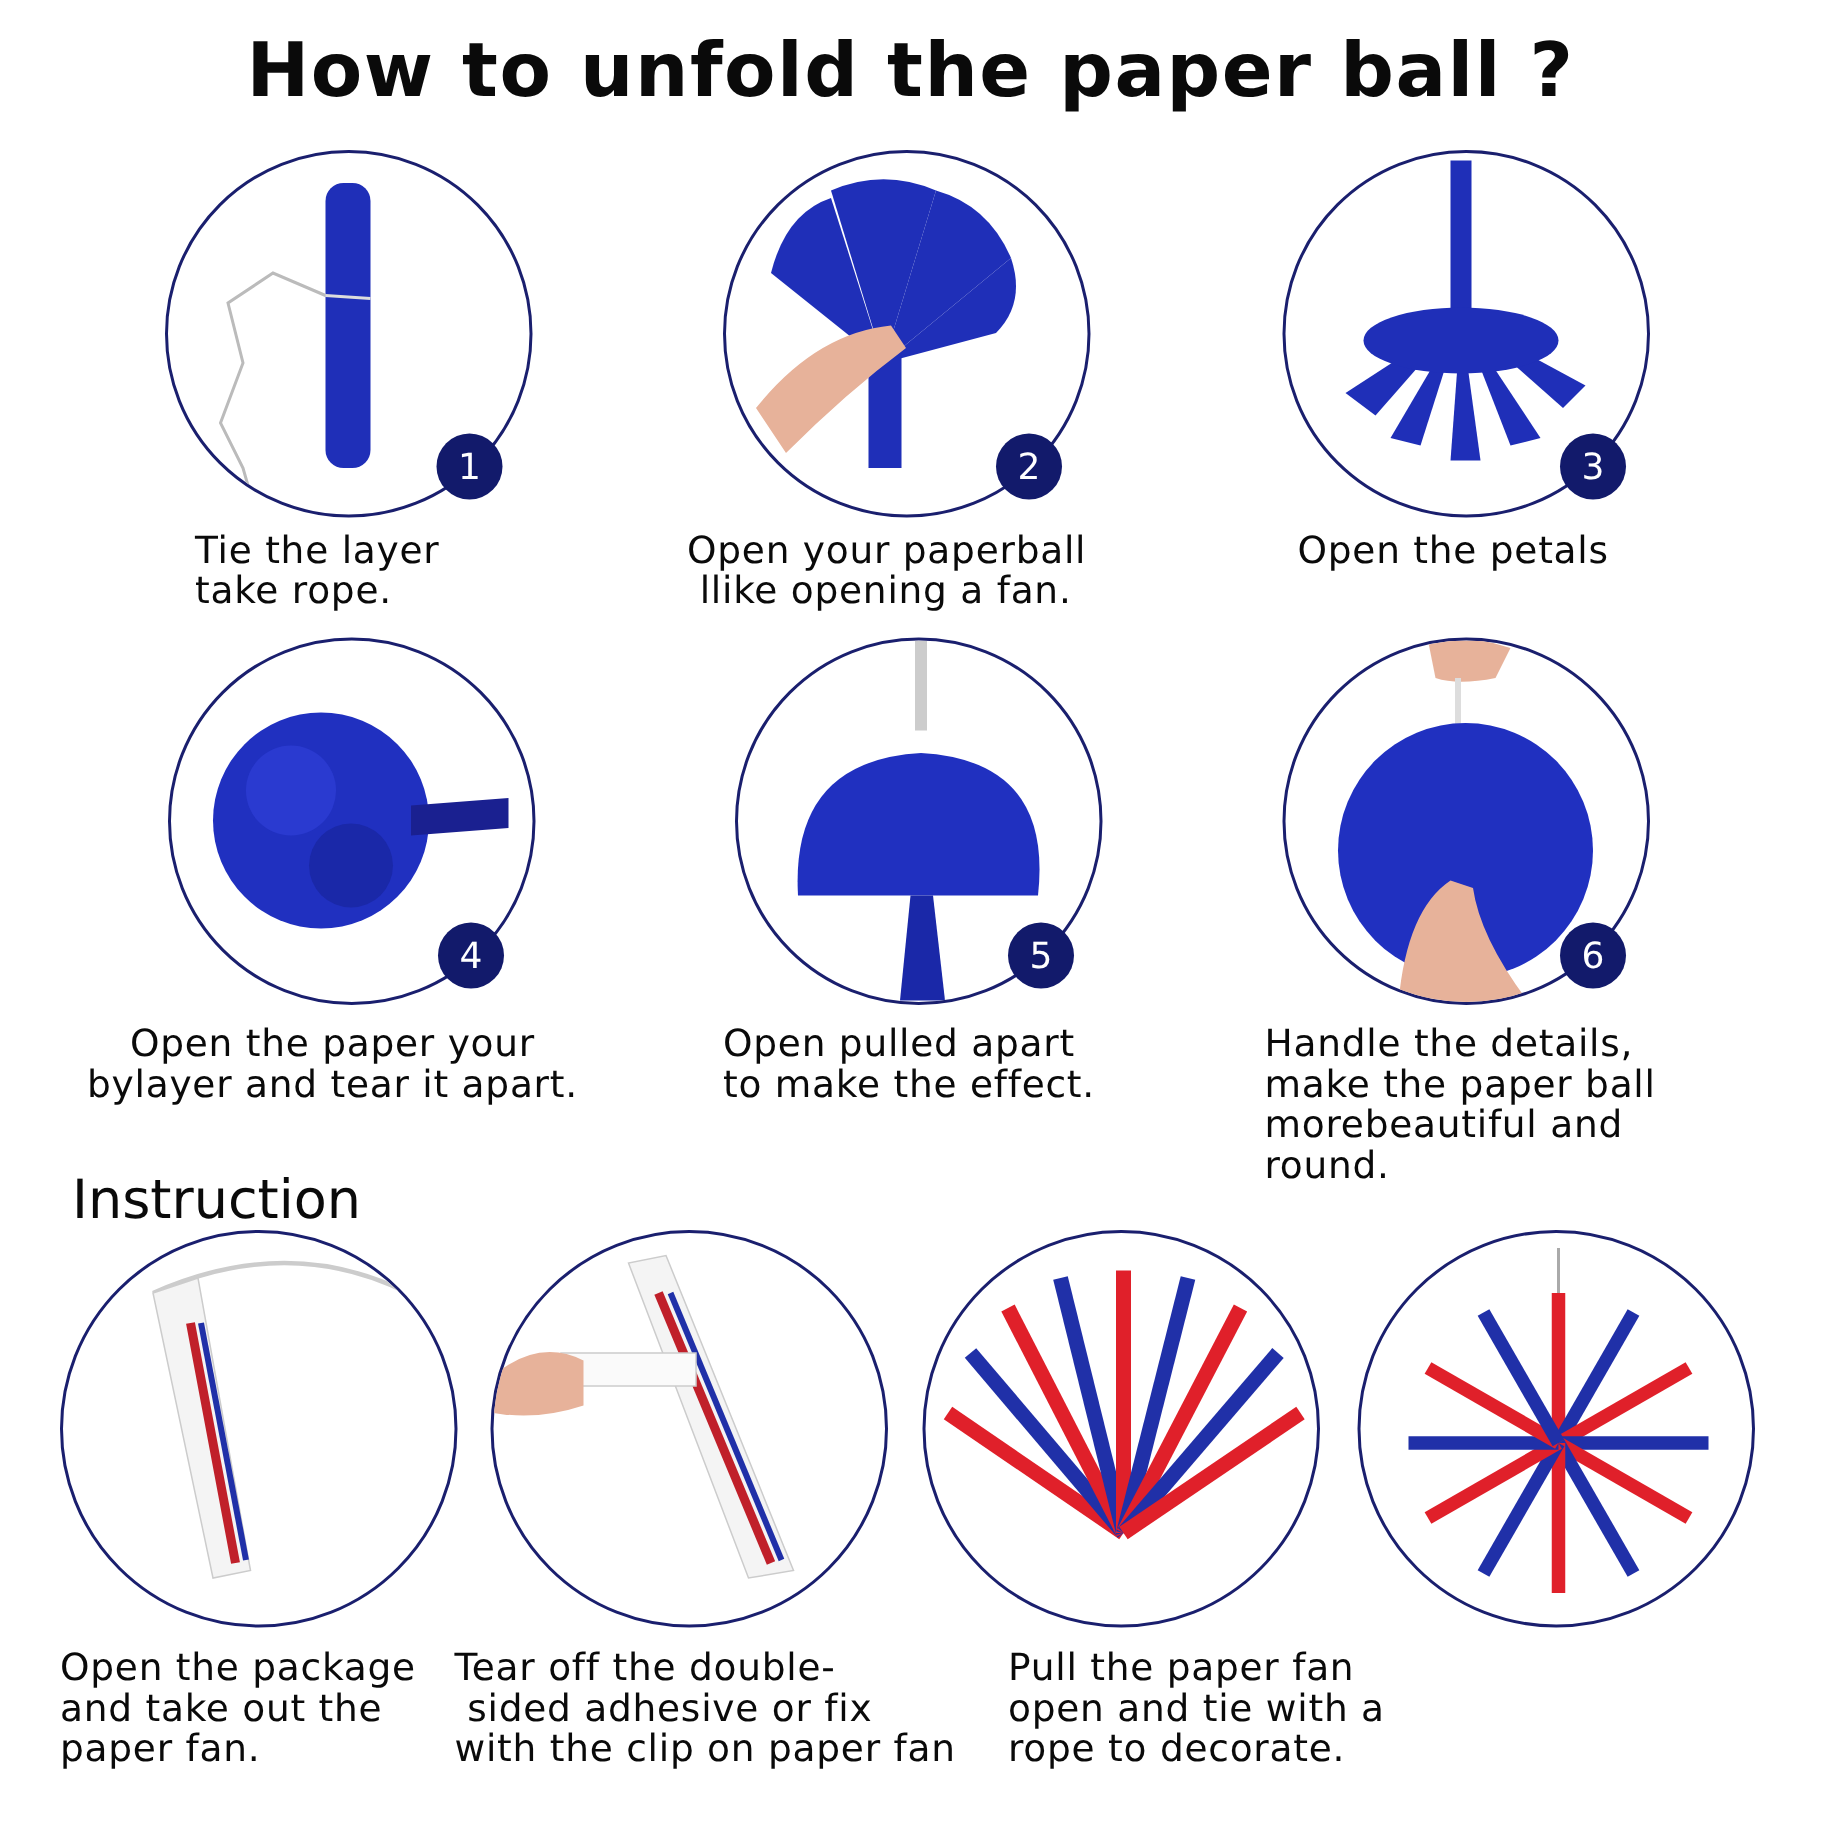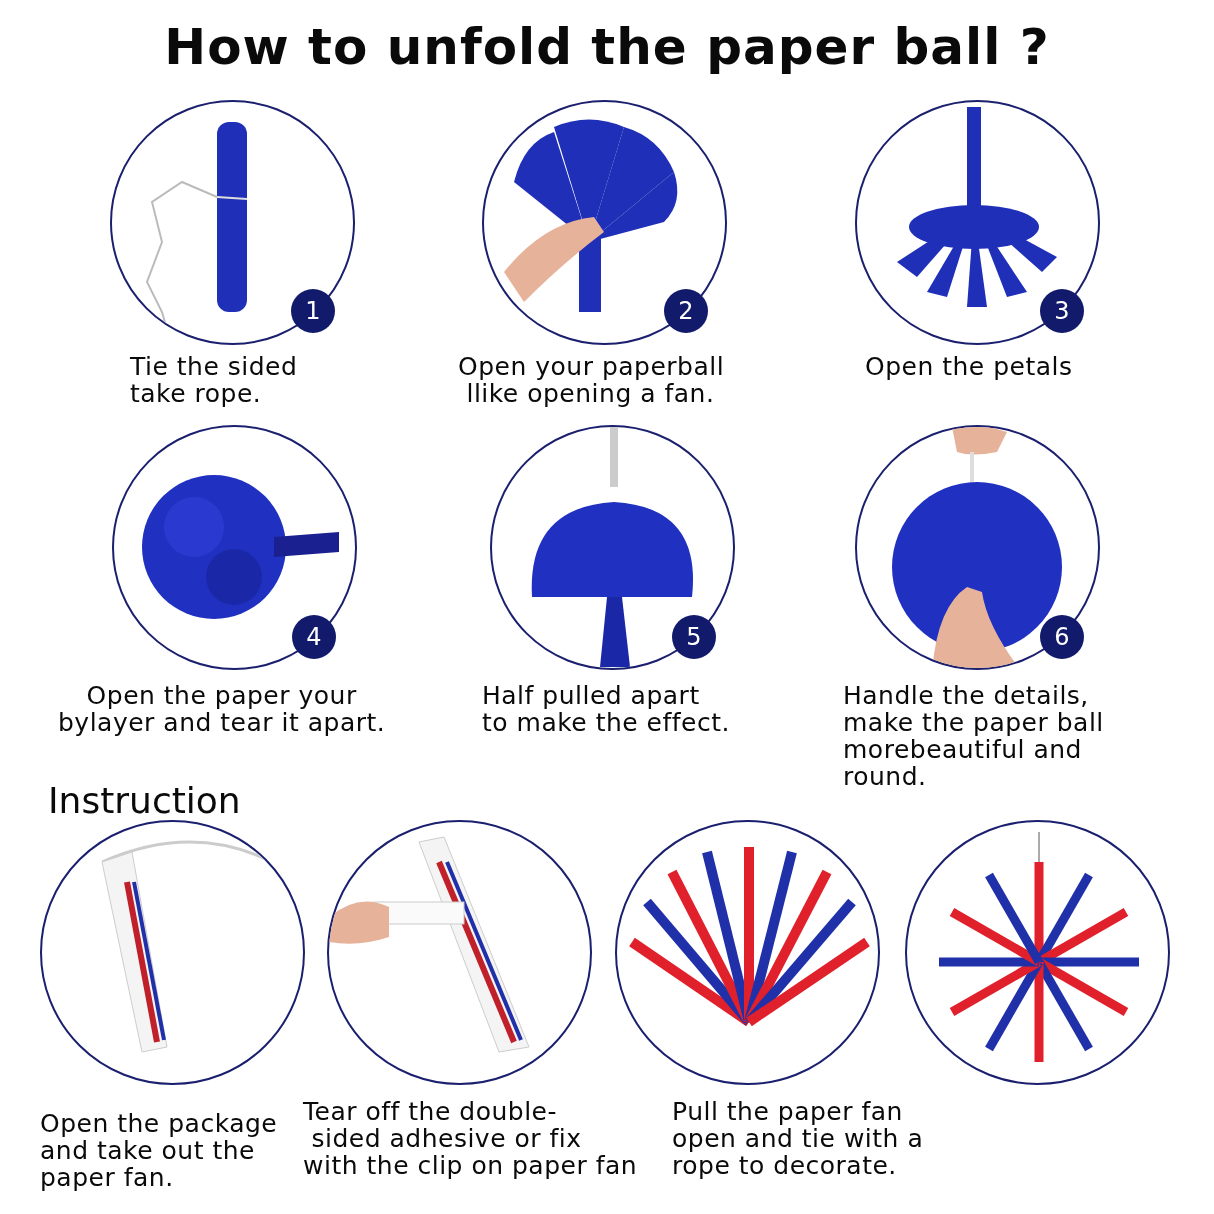--- a/index.html
+++ b/index.html
@@ -17,21 +17,21 @@
 <div class="title">How to unfold the paper  ball ?</div>
 
 <div class="circle" style="left:110px;top:100px;width:245px;height:245px;">
   <svg width="245" height="245">
     <rect x="105" y="20" width="30" height="190" rx="12" fill="#1f2fb8"></rect>
     <path d="M105 95 L70 80 L40 100 L50 140 L35 180 L50 210 L60 245" stroke="#bbb" stroke-width="2" fill="none"></path>
     <path d="M105 95 L135 97" stroke="#ddd" stroke-width="2"></path>
   </svg>
 </div>
 <div class="badge" style="left:291px;top:289px;">1</div>
-<div class="caption" style="left:130px;top:353px;"><span>Tie the sided</span>
+<div class="caption" style="left:130px;top:353px;"><span>Tie the layer</span>
 <span>take rope.</span></div>
 
 <div class="circle" style="left:482px;top:100px;width:245px;height:245px;">
   <svg width="245" height="245">
     <g fill="#1f2fb8">
       <path d="M105 140 L30 80 Q40 40 70 30 Z"></path>
       <path d="M105 140 L70 25 Q105 10 140 25 Z"></path>
       <path d="M105 140 L140 25 Q175 35 190 70 Z"></path>
       <path d="M105 140 L190 70 Q200 100 180 120 Z"></path>
       <rect x="95" y="130" width="22" height="80"></rect>
@@ -72,21 +72,21 @@
 <span>bylayer and tear it apart.</span></div>
 
 <div class="circle" style="left:490px;top:425px;width:245px;height:245px;">
   <svg width="245" height="245">
     <rect x="118" y="0" width="8" height="60" fill="#ccc"></rect>
     <path d="M40 170 Q35 80 122 75 Q210 80 200 170 Z" fill="#2030c0"></path>
     <path d="M115 170 L108 240 L138 240 L130 170 Z" fill="#1a28a8"></path>
   </svg>
 </div>
 <div class="badge" style="left:672px;top:615px;">5</div>
-<div class="caption" style="left:482px;top:682px;"><span>Half pulled apart</span>
+<div class="caption" style="left:482px;top:682px;"><span>Open pulled apart</span>
 <span>to make the effect.</span></div>
 
 <div class="circle" style="left:855px;top:425px;width:245px;height:245px;">
   <svg width="245" height="245">
     <path d="M95 0 Q120 -5 150 5 L140 25 Q115 30 100 25 Z" fill="#e7b29a"></path>
     <rect x="113" y="25" width="4" height="80" fill="#ddd"></rect>
     <circle cx="120" cy="140" r="85" fill="#2030c0"></circle>
     <path d="M75 245 Q80 180 110 160 L125 165 Q130 200 165 245 Z" fill="#e7b29a"></path>
   </svg>
 </div>
@@ -99,21 +99,21 @@
 <div class="section-title">Instruction</div>
 
 <div class="circle" style="left:40px;top:820px;width:265px;height:265px;">
   <svg width="265" height="265">
     <path d="M60 40 Q150 0 230 40" stroke="#ccc" stroke-width="3" fill="none"></path>
     <path d="M60 40 L100 230 L125 225 L90 30 Z" fill="#f4f4f4" stroke="#ccc"></path>
     <path d="M85 60 L115 220" stroke="#c0202a" stroke-width="6"></path>
     <path d="M92 60 L122 218" stroke="#2030a8" stroke-width="4"></path>
   </svg>
 </div>
-<div class="caption" style="left:40px;top:1098px;margin-top:12px;"><span>Open the package</span>
+<div class="caption" style="left:40px;top:1098px;"><span>Open the package</span>
 <span>and take out the</span>
 <span>paper fan.</span></div>
 
 <div class="circle" style="left:327px;top:820px;width:265px;height:265px;">
   <svg width="265" height="265">
     <path d="M90 20 L170 230 L200 225 L115 15 Z" fill="#f4f4f4" stroke="#ccc"></path>
     <path d="M110 40 L185 220" stroke="#c0202a" stroke-width="6"></path>
     <path d="M118 40 L192 218" stroke="#2030a8" stroke-width="4"></path>
     <rect x="45" y="80" width="90" height="22" fill="#fafafa" stroke="#ccc"></rect>
     <path d="M0 95 Q30 70 60 85 L60 115 Q30 125 0 120 Z" fill="#e7b29a"></path>

